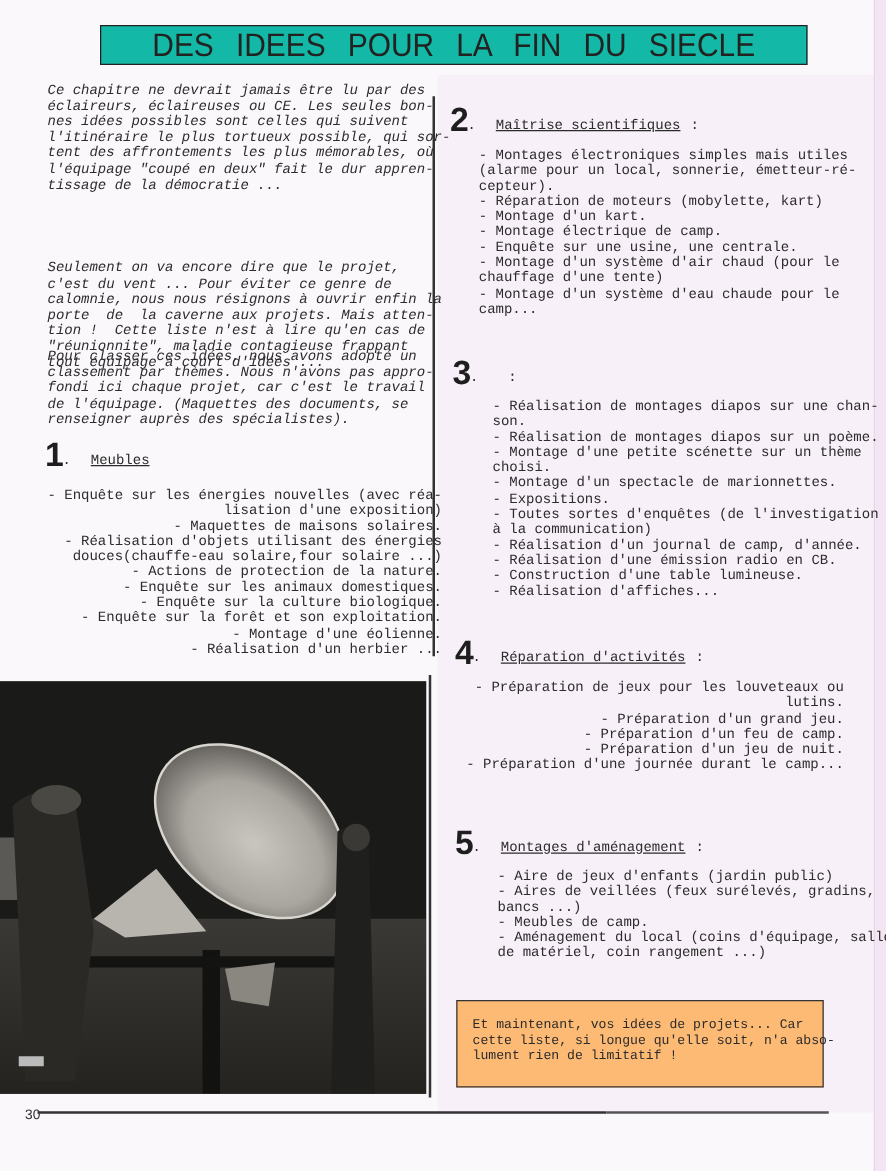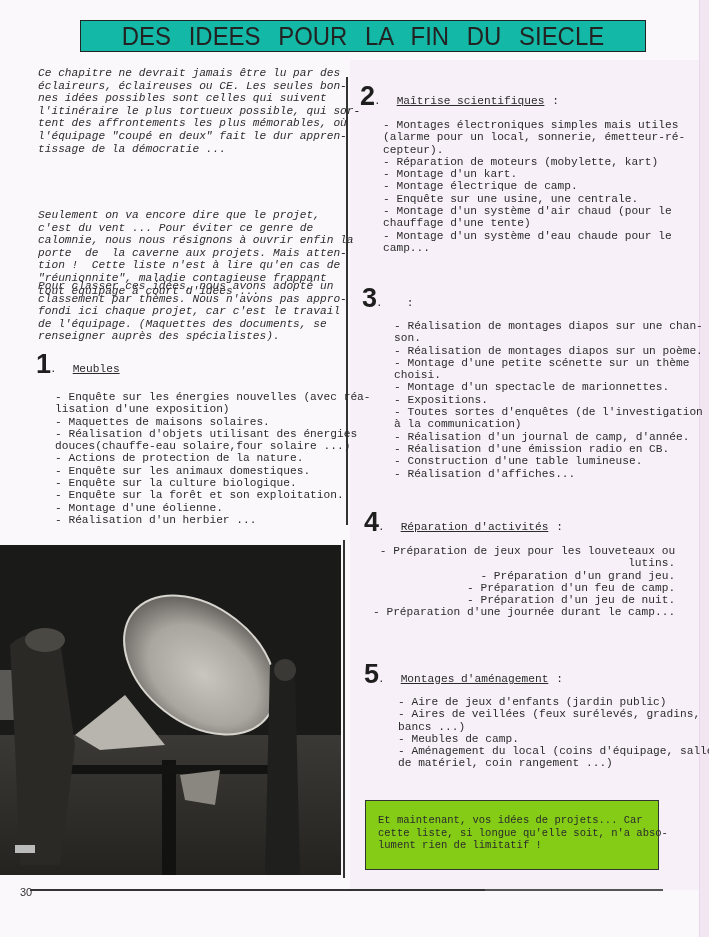--- a/index.html
+++ b/index.html
@@ -48,21 +48,21 @@
   .list {
     position:absolute; font-size:11.2px; line-height:12.3px; white-space:pre; color:#2c2c2c;
     margin:0; padding:0; list-style:none;
   }
   .photo {
     position:absolute; left:0; top:545px; width:341px; height:330px;
     background:#1c1c1a; overflow:hidden;
   }
   .closing-box {
     position:absolute; left:365px; top:800px; width:292px; height:68px;
-    border:1.5px solid #333; background:#84cc16;
+    border:1.5px solid #333; background:#fdba74;
   }
   .closing-text {
     position:absolute; left:12px; top:13px; font-size:10.5px; line-height:12.6px; white-space:pre;
   }
   .footer-rule {
     position:absolute; left:30px; top:889px; width:455px; height:1.5px; background:#333;
   }
   .footer-rule-r {
     position:absolute; left:485px; top:889px; width:178px; height:1.5px; background:#555;
   }
@@ -102,21 +102,21 @@
 classement par thèmes. Nous n'avons pas appro-
 fondi ici chaque projet, car c'est le travail
 de l'équipage. (Maquettes des documents, se
 renseigner auprès des spécialistes).</div>
 
 <div class="sec-head" style="left:36px; top:352px;">
   <span class="sec-num">1</span>
   <span class="sec-dot">.</span>
   <span class="sec-title">Meubles</span>
 </div>
-<div class="list" style="left:55px; top:391px;">- Enquête sur les énergies nouvelles (avec réa-
+<div class="list" style="left:38px; top:391px;text-align:right;">- Enquête sur les énergies nouvelles (avec réa-
 lisation d'une exposition)
 - Maquettes de maisons solaires.
 - Réalisation d'objets utilisant des énergies
 douces(chauffe-eau solaire,four solaire ...)
 - Actions de protection de la nature.
 - Enquête sur les animaux domestiques.
 - Enquête sur la culture biologique.
 - Enquête sur la forêt et son exploitation.
 - Montage d'une éolienne.
 - Réalisation d'un herbier ...</div>

